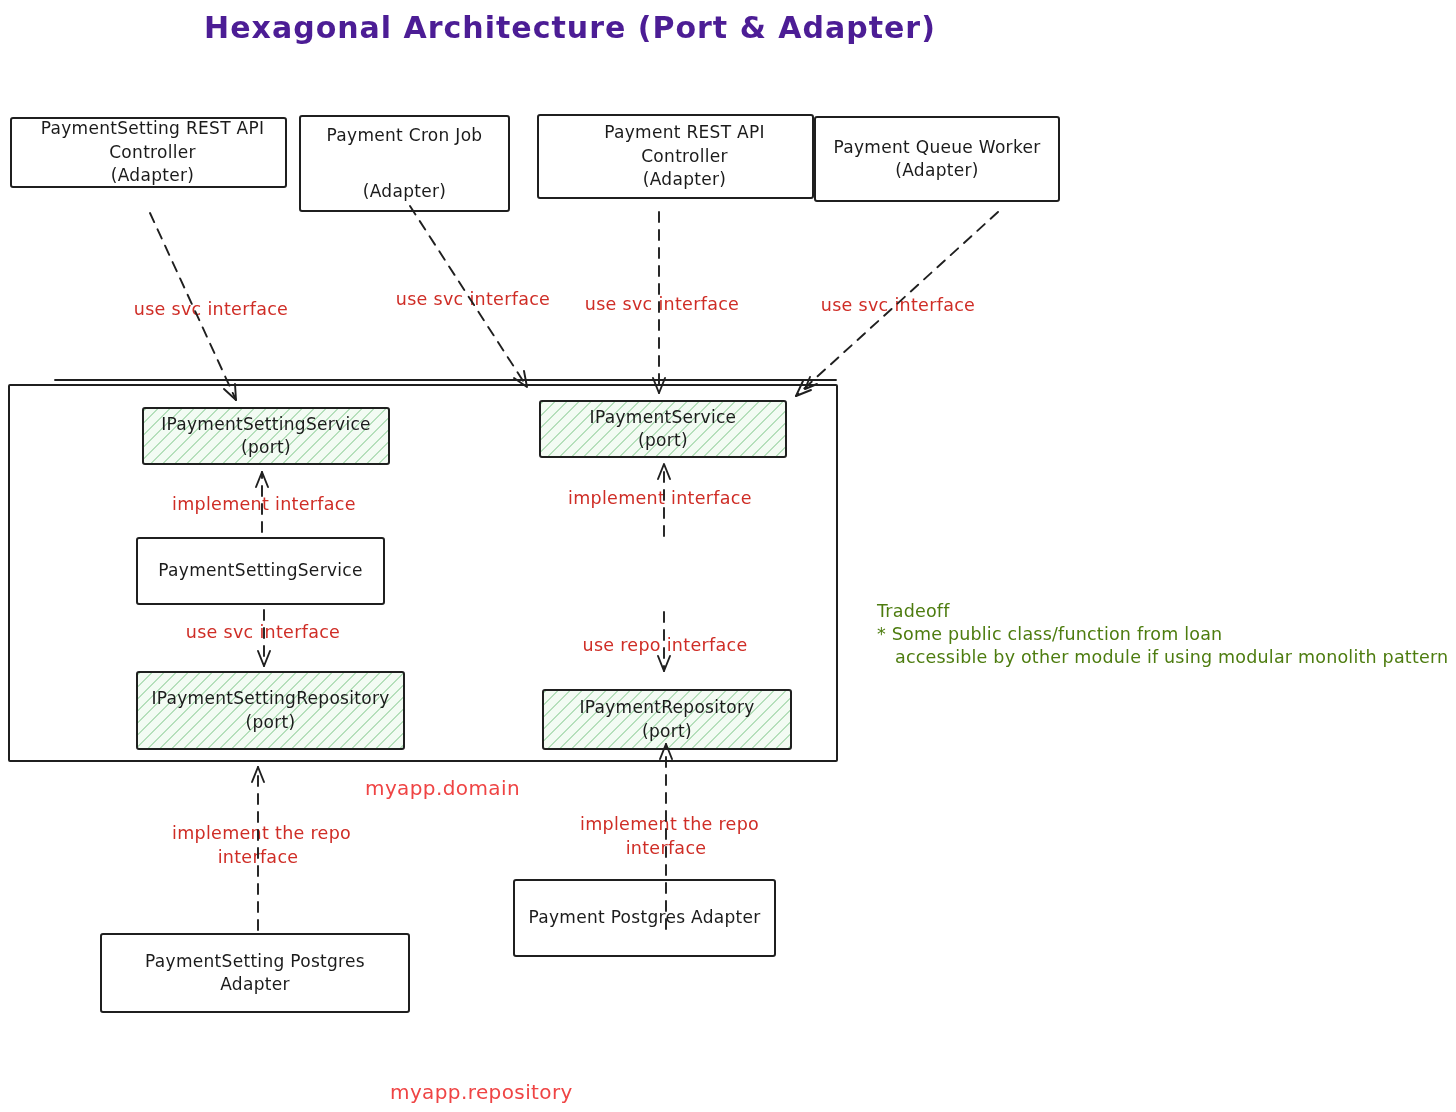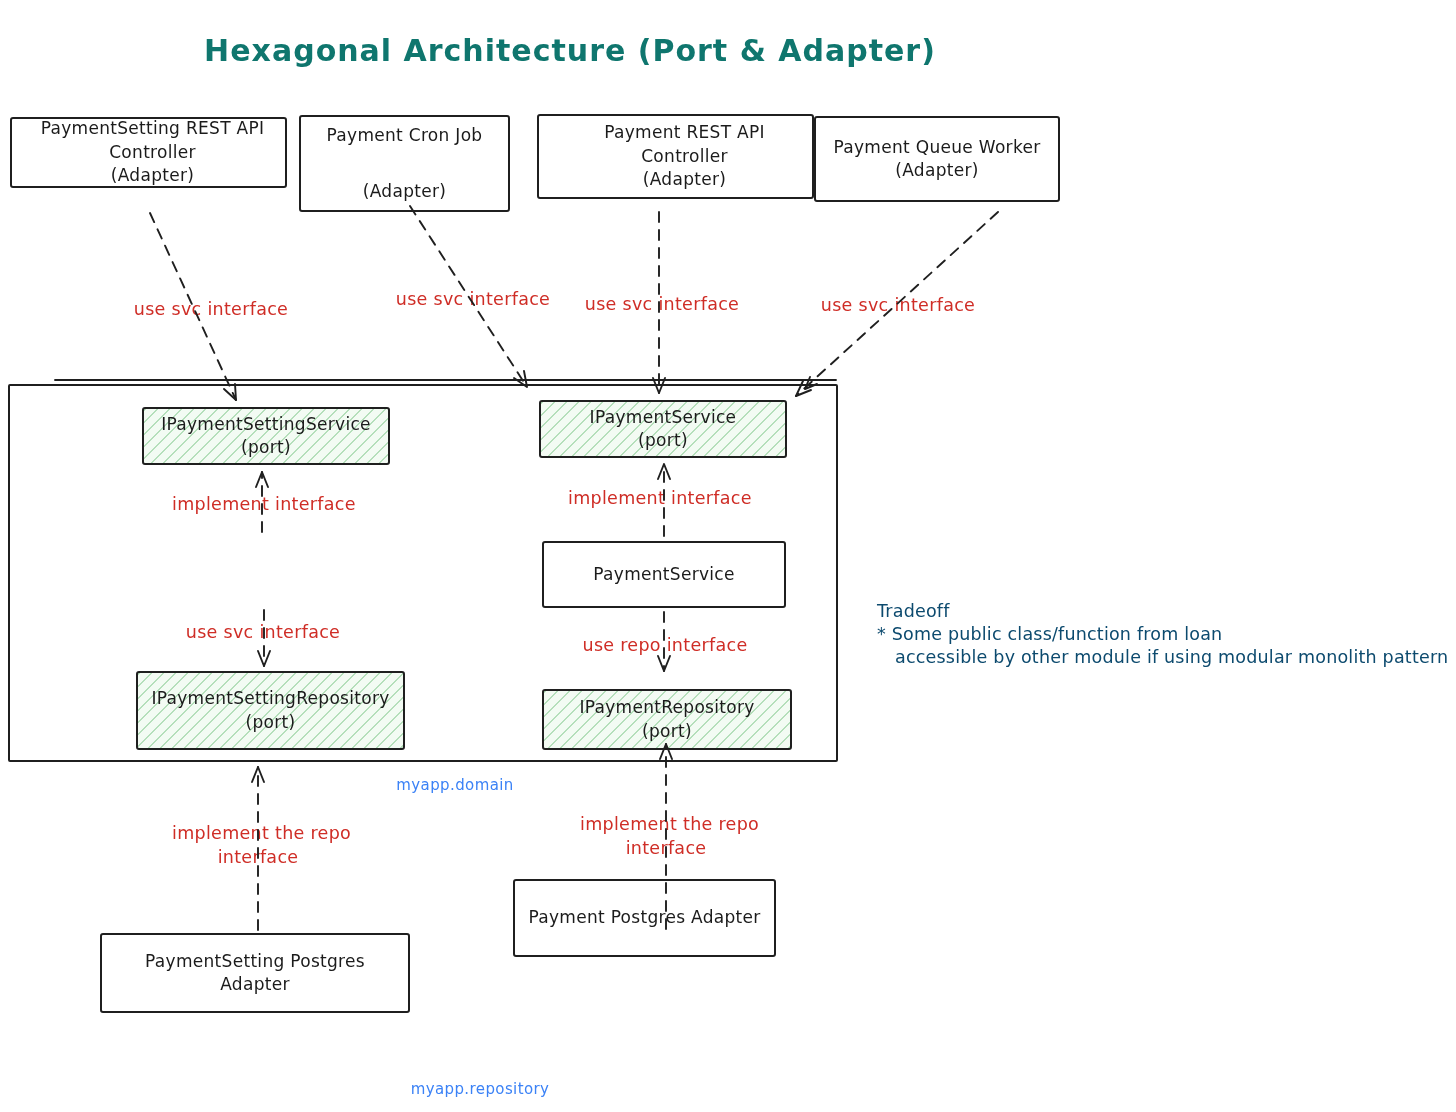--- a/index.html
+++ b/index.html
@@ -2,21 +2,21 @@
 <html><head>
 <meta charset="utf-8">
 <style>
   html,body{margin:0;padding:0;background:#ffffff;}
   #canvas{
     position:relative;width:1456px;height:1112px;background:#ffffff;overflow:hidden;
     font-family:"DejaVu Sans","Liberation Sans",sans-serif;color:#1e1e1e;
   }
   .title{
     position:absolute;left:120px;top:10px;width:900px;text-align:center;
-    font-size:30px;font-weight:600;letter-spacing:1px;color:#0f766e;margin-top:23px;
+    font-size:30px;font-weight:600;letter-spacing:1px;color:#4c1d95;
   }
   .box{
     position:absolute;border:2.2px solid #1f1f1f;border-radius:3px;background:#ffffff;
     display:flex;flex-direction:column;align-items:center;justify-content:center;
     text-align:center;font-size:17px;line-height:1.38;color:#1b1b1b;box-sizing:border-box;
     letter-spacing:0.3px;
   }
   .port{
     background-color:#f3fbf3;
     background-image:repeating-linear-gradient(135deg,
@@ -25,24 +25,24 @@
   }
   .boundary{
     position:absolute;left:8px;top:384px;width:830px;height:378px;
     border:2.2px solid #1f1f1f;border-radius:2px;background:transparent;box-sizing:border-box;
   }
   .rlabel{
     position:absolute;color:#cf2d26;font-size:17.5px;text-align:center;
     line-height:1.35;letter-spacing:0.3px;white-space:nowrap;
   }
   .plabel{
-    position:absolute;font-size:15px;color:#3b82f6;text-align:center;letter-spacing:0.4px;
+    position:absolute;font-size:20px;color:#ef4444;text-align:left;letter-spacing:0.4px;
   }
   .note{
-    position:absolute;left:877px;top:600px;font-size:17.5px;color:#0c4a6e;
+    position:absolute;left:877px;top:600px;font-size:17.5px;color:#4d7c0f;
     line-height:1.32;letter-spacing:0.2px;white-space:nowrap;
   }
   .note .indent{padding-left:18px;}
   svg.arrows{position:absolute;left:0;top:0;pointer-events:none;}
   svg.arrows path{fill:none;stroke:#1f1f1f;stroke-width:1.9;stroke-linecap:round;stroke-linejoin:round;}
   svg.arrows path.dash{stroke-dasharray:10 8;}
 </style>
 </head>
 <body>
 
@@ -77,24 +77,24 @@
   <div class="box port" style="left:142px;top:407px;width:248px;height:58px;">
     <div>IPaymentSettingService</div>
     <div>(port)</div>
   </div>
 
   <div class="box port" style="left:539px;top:400px;width:248px;height:58px;">
     <div>IPaymentService</div>
     <div>(port)</div>
   </div>
 
+  <div class="box" style="left:136px;top:537px;width:249px;height:68px;">
+    <div>PaymentSettingService</div>
+  </div>
 
-  <div class="box" style="left:542px;top:541px;width:244px;height:67px;">
-    <div>PaymentService</div>
-  </div>
 
   <div class="box port" style="left:136px;top:671px;width:269px;height:79px;">
     <div>IPaymentSettingRepository</div>
     <div>(port)</div>
   </div>
 
   <div class="box port" style="left:542px;top:677px;width:250px;height:61px;margin-top:12px;">
     <div>IPaymentRepository</div>
     <div>(port)</div>
   </div>

